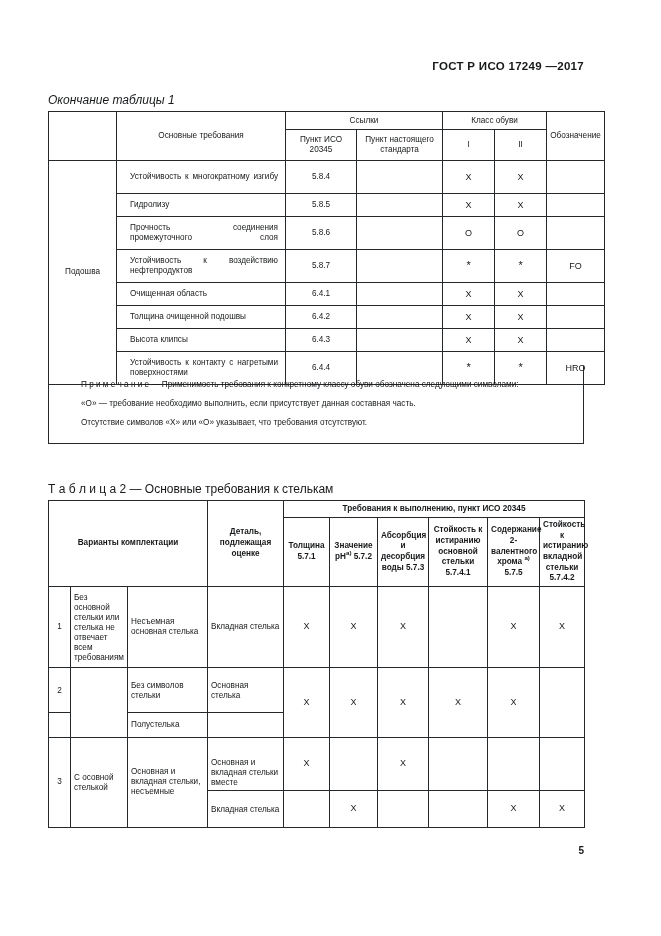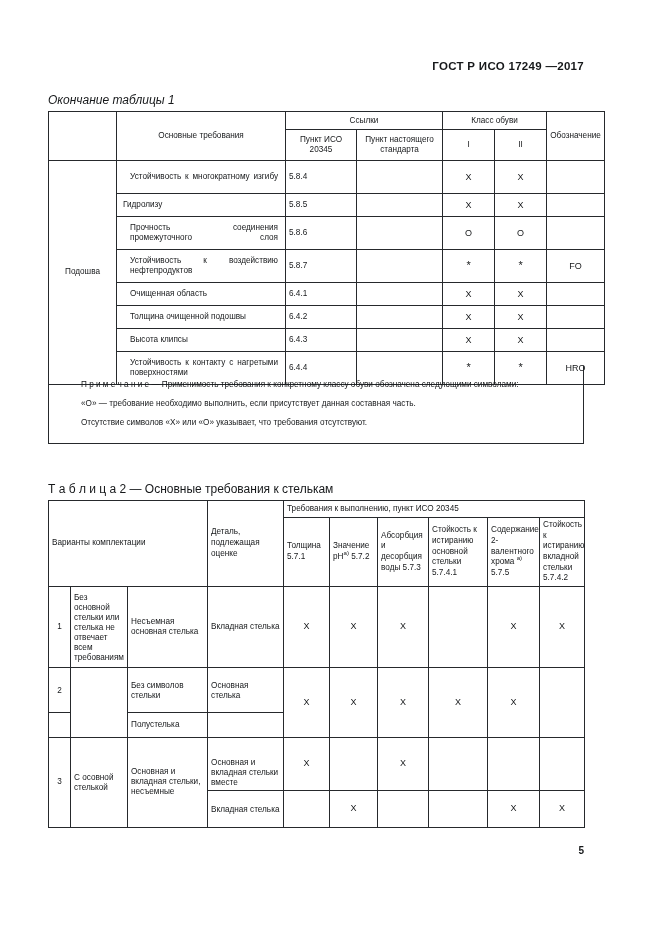--- a/index.html
+++ b/index.html
@@ -81,21 +81,21 @@
     text-align-last: justify;
     padding-left: 13px;
     padding-right: 7px;
   }
   #table1 .req.nojust {
     text-align: left;
     text-align-last: left;
   }
   #table1 .mark { text-align: center; font-size: 9px; }
   #table1 .star { text-align: center; font-size: 11px; line-height: 0.5; }
-  #table1 .sect { text-align: left; }
+  #table1 .sect { text-align: center; }
   #table1 .rowgroup {
     text-align: center;
     vertical-align: bottom;
     padding-bottom: 4px;
   }
 
   
   #note1 {
     position: absolute;
     left: 48px;
@@ -111,21 +111,21 @@
   }
   #note1 p { margin: 8px; text-indent: 16px; }
 
   
   #table2 {
     left: 48px;
     top: 500px;
     width: 536px;
   }
   #table2 td { height: 12px; }
-  #table2 .hdr { line-height: 1.3; }
+  #table2 .hdr { text-align: center; line-height: 1.3; font-weight: bold; }
   #table2 .celll { text-align: left; }
   #table2 .mark { text-align: center; font-size: 9px; }
   #table2 .idx { text-align: center; }
   sup { font-size: 0.75em; vertical-align: super; line-height: 0; }
 
   
   .folio {
     position: absolute;
     right: 77px;
     top: 845px;
@@ -170,21 +170,21 @@
       <tr>
         <td rowspan="8" class="rowgroup" style="vertical-align:middle">Подошва</td>
         <td class="req" style="height:28px">Устойчивость к многократному изгибу</td>
         <td class="sect">5.8.4</td>
         <td></td>
         <td class="mark">X</td>
         <td class="mark">X</td>
         <td class="mark"></td>
       </tr>
       <tr>
-        <td class="req nojust" style="height:18px;padding-left:6px">Гидролизу</td>
+        <td class="req nojust" style="height:18px;padding-left:13px">Гидролизу</td>
         <td class="sect">5.8.5</td>
         <td></td>
         <td class="mark">X</td>
         <td class="mark">X</td>
         <td class="mark"></td>
       </tr>
       <tr>
         <td class="req" style="height:28px">Прочность соединения промежуточного слоя</td>
         <td class="sect">5.8.6</td>
         <td></td>

